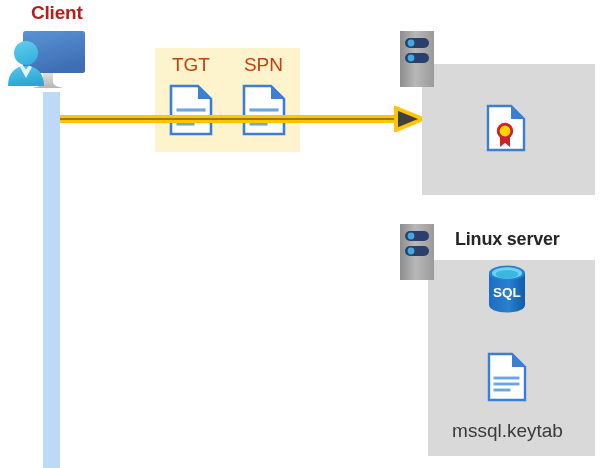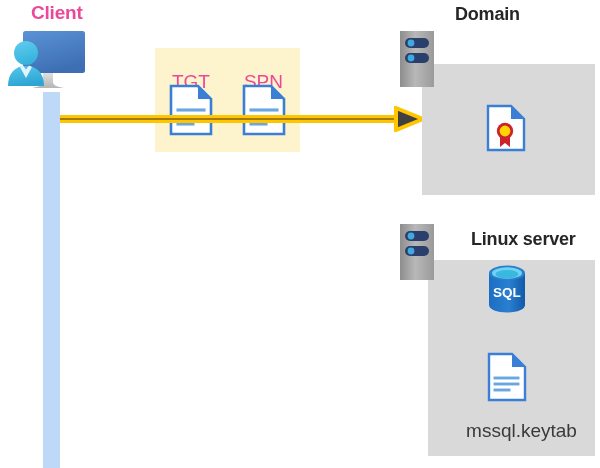--- a/index.html
+++ b/index.html
@@ -25,21 +25,21 @@
     background: #bdd9f7;
   }
 
   
   .client-title {
     position: absolute;
     left: 31px;
     top: 2px;
     font-size: 19px;
     font-weight: bold;
-    color: #ec4899;
+    color: #b91c1c;
     letter-spacing: -0.2px;
     white-space: nowrap;
   }
 
   
   .client-icon {
     position: absolute;
     left: 6px;
     top: 26px;
     width: 86px;
@@ -58,23 +58,22 @@
   .msg-labels {
     position: absolute;
     left: 155px;
     top: 54px;
     width: 145px;
     display: flex;
     justify-content: space-around;
   }
   .msg-label {
     font-size: 19px;
-    color: #ec4899;
+    color: #c2410c;
     line-height: 22px;
-    margin-top: 17px;
   }
   .msg-docs {
     position: absolute;
     left: 155px;
     top: 84px;
     width: 145px;
     display: flex;
     justify-content: space-around;
   }
 
@@ -122,39 +121,38 @@
     color: #262626;
     letter-spacing: -0.2px;
     line-height: 22px;
   }
   .title-dc {
     left: 455px;
     top: 3px;
     width: 140px;
   }
   .title-linux {
-    left: 471px;
+    left: 455px;
     top: 228px;
     white-space: nowrap;
   }
 
   
   .cert-icon { position: absolute; left: 486px; top: 104px; width: 40px; height: 48px; }
   .sql-icon  { position: absolute; left: 486px; top: 264px; width: 42px; height: 50px; }
   .keytab-icon { position: absolute; left: 487px; top: 352px; width: 40px; height: 50px; }
 
   .keytab-label {
     position: absolute;
     left: 428px;
     top: 420px;
     width: 159px;
     text-align: center;
     font-size: 19px;
     color: #3a3a3a;
-    padding-left: 14px;
   }
 </style>
 </head>
 <body>
 
 <div class="lifeline"></div>
 
 <div class="client-title">Client</div>
 
 <div class="client-icon">
@@ -245,21 +243,20 @@
     </defs>
     <rect x="0" y="0" width="34" height="56" fill="url(#srvGrad1)"></rect>
     <rect x="5" y="7" width="24" height="10" rx="5" fill="#2a3f6b"></rect>
     <circle cx="11" cy="12" r="3.4" fill="#3fa9e0"></circle>
     <rect x="5" y="22" width="24" height="10" rx="5" fill="#2a3f6b"></rect>
     <circle cx="11" cy="27" r="3.4" fill="#3fa9e0"></circle>
   </svg>
 </div>
 
 <div class="section-title title-dc">
-  <div>Domain</div>
 </div>
 
 <div class="cert-icon">
   <svg width="40" height="48" viewBox="0 0 40 48" xmlns="http://www.w3.org/2000/svg">
     <path d="M2 2 h23 l13 13 v31 h-36 z" fill="#ffffff" stroke="#3a7fd5" stroke-width="2.4"></path>
     <path d="M25 2 l13 13 h-13 z" fill="#3a7fd5"></path>
 
     <path d="M14 30 l0 13 l5 -4 l5 4 l0 -13 z" fill="#cc2229"></path>
 
     <circle cx="19" cy="27" r="8.2" fill="#cc2229"></circle>

